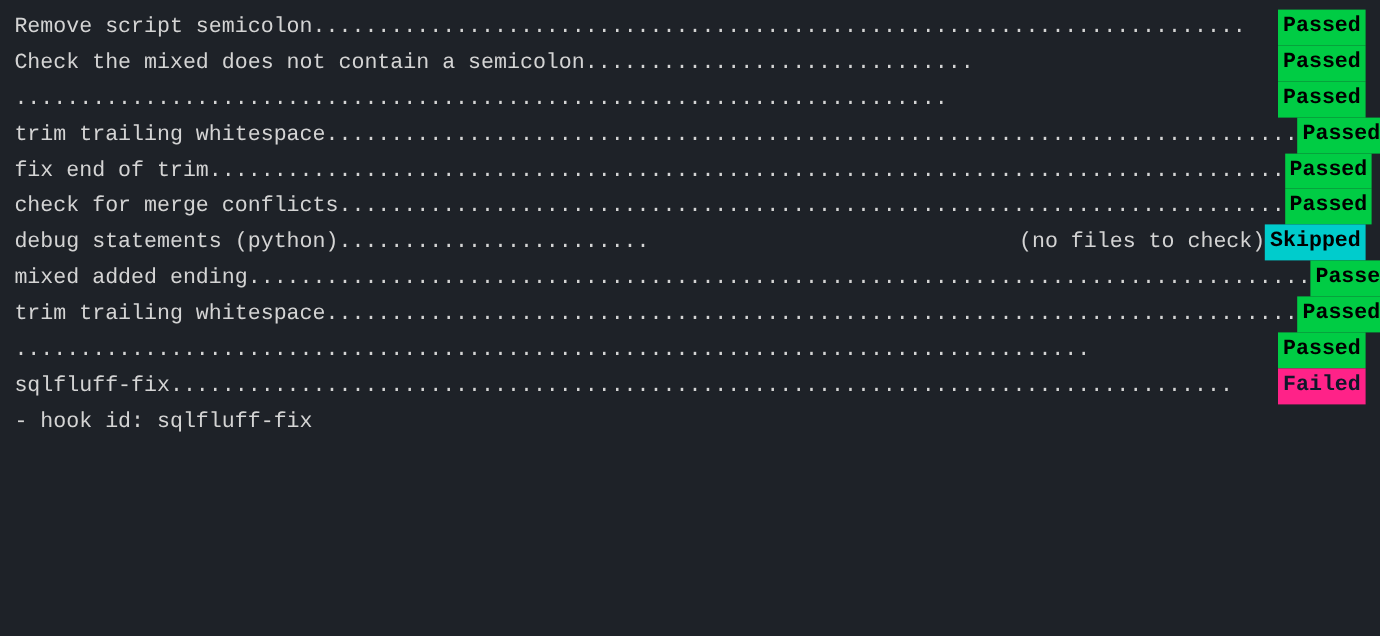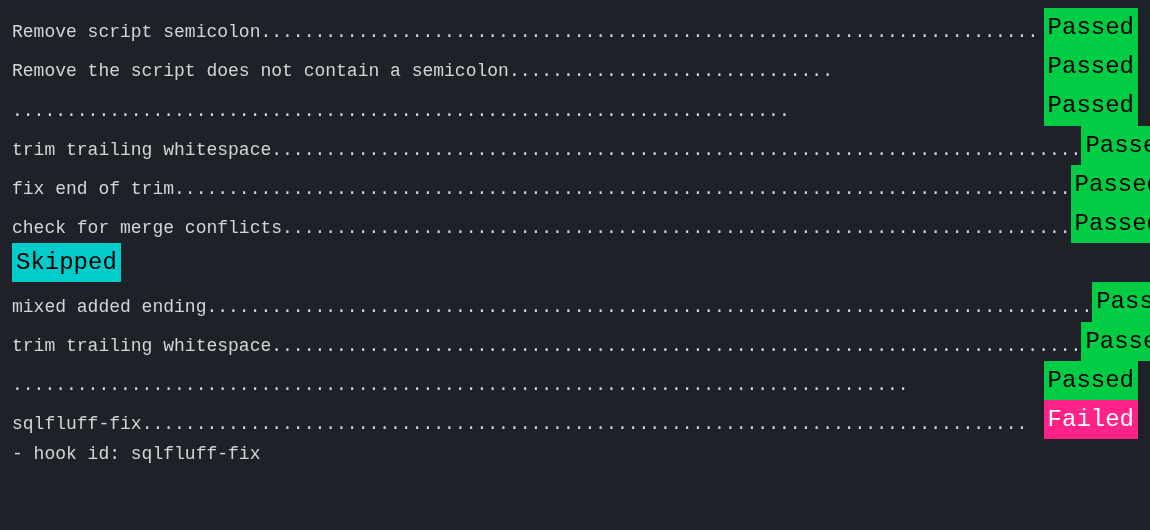--- a/index.html
+++ b/index.html
@@ -41,39 +41,39 @@
     .dots {
       color: #d4d4d4;
       flex: 1;
       overflow: hidden;
       letter-spacing: 0px;
     }
 
     .status-badge {
       display: inline-block;
       padding: 1px 4px;
-      font-weight: normal;
-      font-size: 24px;
+      font-weight: bold;
+      font-size: 18px;
       white-space: nowrap;
       flex-shrink: 0;
     }
 
     .status-passed {
       background-color: #00cc44;
       color: #000000;
     }
 
     .status-skipped {
       background-color: #00cccc;
       color: #000000;
     }
 
     .status-failed {
       background-color: #ff2288;
-      color: #ffffff;
+      color: #0f172a;
     }
 
     .hook-info {
       color: #d4d4d4;
       line-height: 1.55;
       padding-top: 2px;
     }
 
     .inline-note {
       color: #d4d4d4;
@@ -86,21 +86,21 @@
 <div id="terminal">
 <div class="terminal-line">
       <div class="line-text">
         <span class="check-name">Remove script semicolon</span>
         <span class="dots">........................................................................</span>
       </div>
       <span class="status-badge status-passed">Passed</span>
     </div>
     <div class="terminal-line">
       <div class="line-text">
-        <span class="check-name">Remove the script does not contain a semicolon</span>
+        <span class="check-name">Check the mixed does not contain a semicolon</span>
         <span class="dots">..............................</span>
       </div>
       <span class="status-badge status-passed">Passed</span>
     </div>
     <div class="terminal-line">
       <div class="line-text">
         <span class="dots">........................................................................</span>
       </div>
       <span class="status-badge status-passed">Passed</span>
     </div>
@@ -119,20 +119,25 @@
       <span class="status-badge status-passed">Passed</span>
     </div>
     <div class="terminal-line">
       <div class="line-text">
         <span class="check-name">check for merge conflicts</span>
         <span class="dots">.........................................................................</span>
       </div>
       <span class="status-badge status-passed">Passed</span>
     </div>
     <div class="terminal-line">
+      <div class="line-text">
+        <span class="check-name">debug statements (python)</span>
+        <span class="dots">........................</span>
+        <span class="inline-note">(no files to check)</span>
+      </div>
       <span class="status-badge status-skipped">Skipped</span>
     </div>
     <div class="terminal-line">
       <div class="line-text">
         <span class="check-name">mixed added ending</span>
         <span class="dots">..................................................................................</span>
       </div>
       <span class="status-badge status-passed">Passed</span>
     </div>
     <div class="terminal-line">

